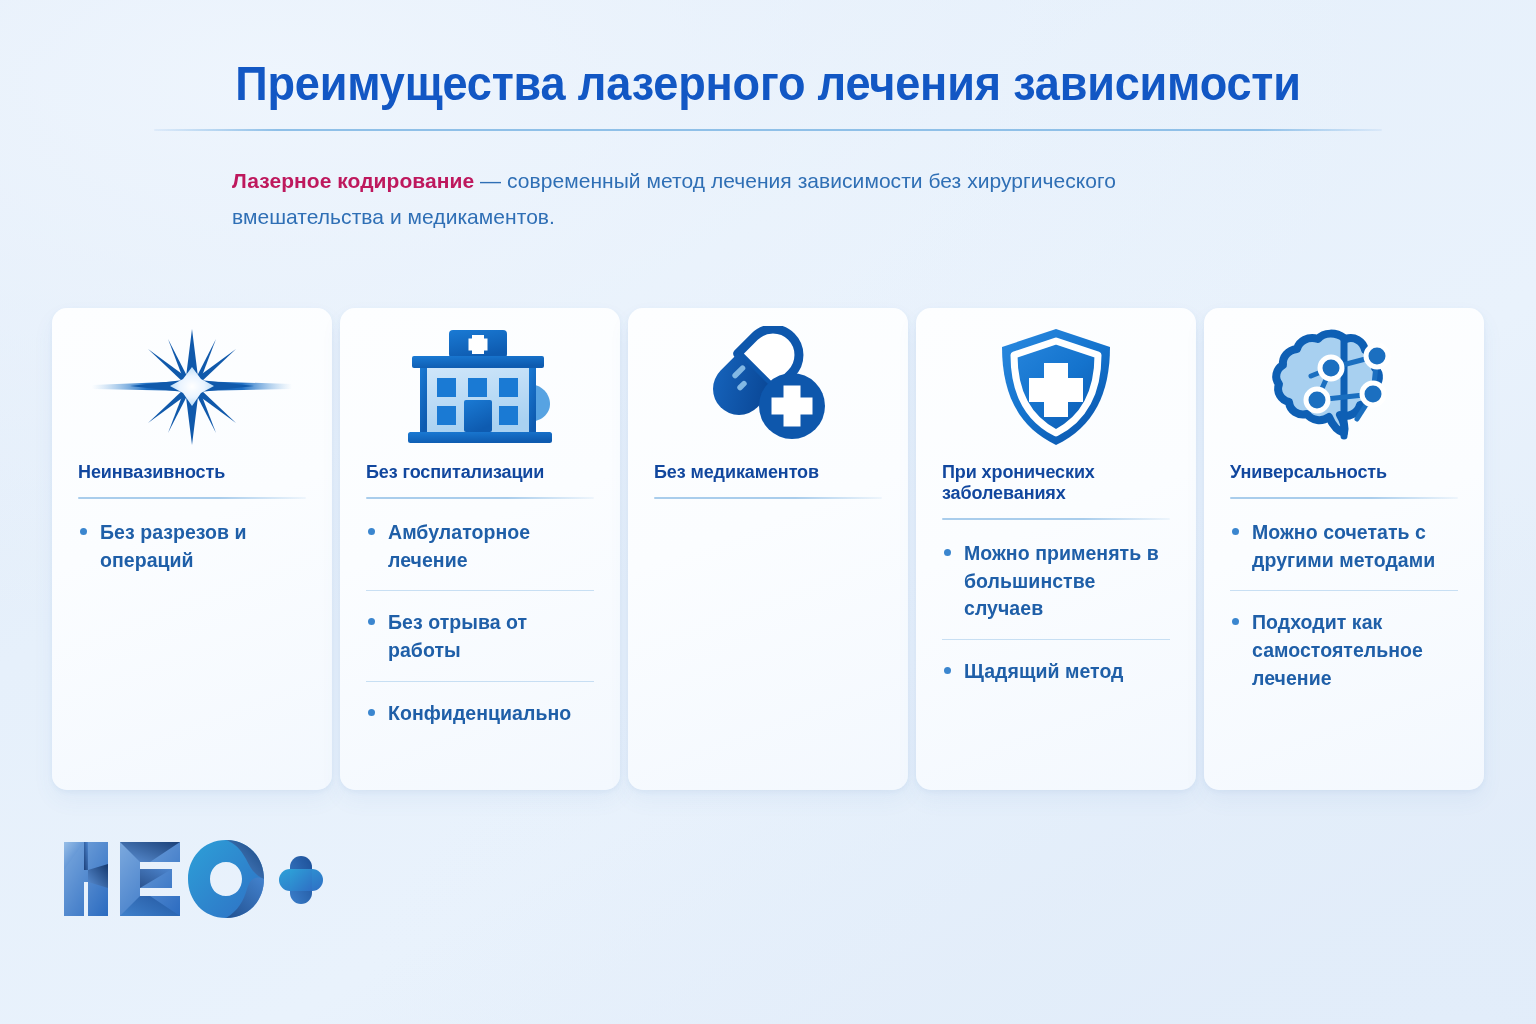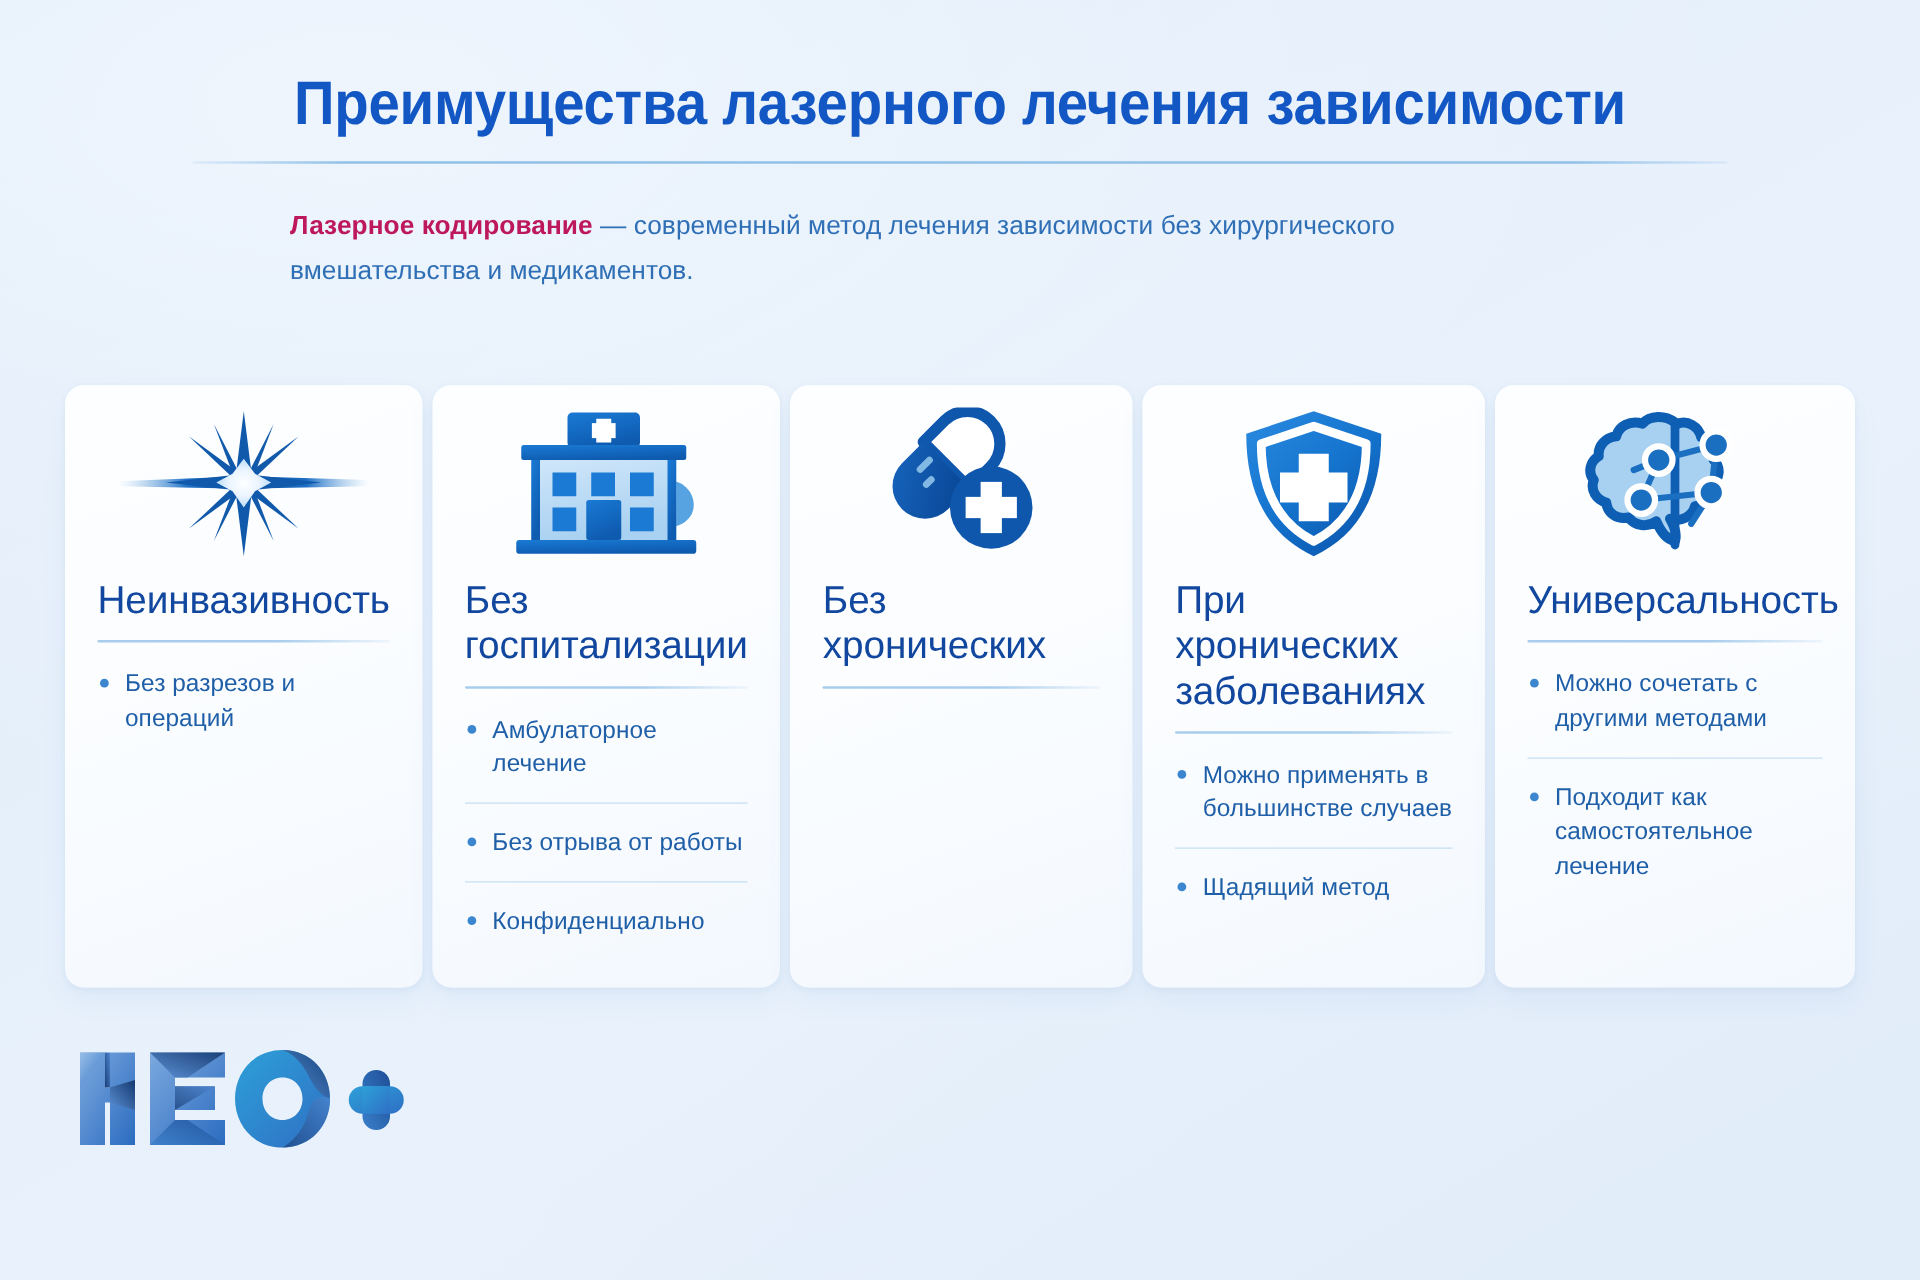--- a/index.html
+++ b/index.html
@@ -91,23 +91,23 @@
     height: 150px;
     display: flex;
     align-items: center;
     justify-content: center;
     padding-top: 4px;
   }
   .icon-wrap svg { display: block; }
 
   .card-title {
     margin: 0;
-    font-size: 31px;
+    font-size: 18px;
     line-height: 1.17;
-    font-weight: 400;
+    font-weight: 700;
     color: #11479e;
     font-family: "Liberation Sans Narrow", "Liberation Sans", "DejaVu Sans Condensed", sans-serif;
     letter-spacing: -0.1px;
   }
   .card-title.center { }
 
   .card-rule {
     height: 2px;
     margin-top: 14px;
     background: linear-gradient(to right, #a9cdec 0%, #a9cdec 62%, rgba(169,205,236,0.15) 100%);
@@ -118,21 +118,21 @@
     list-style: none;
     margin: 0;
     padding: 0;
   }
   .bullet {
     position: relative;
     padding: 18px 0 16px 22px;
     font-size: 19.5px;
     line-height: 1.42;
     color: #1f5fa8;
-    font-weight: 400;
+    font-weight: 700;
     letter-spacing: 0.05px;
   }
   .bullet:first-child { padding-top: 20px; }
   .bullet + .bullet { border-top: 1.5px solid rgba(170,205,235,0.62); }
   .bullet::before {
     content: "";
     position: absolute;
     left: 2px;
     top: 27px;
     width: 7px;
@@ -284,21 +284,21 @@
 
             <rect x="50" y="26" width="16" height="5.5" rx="2.75" fill="#8fc3ea" opacity="0.9"></rect>
             <rect x="45" y="38" width="11" height="5.5" rx="2.75" fill="#8fc3ea" opacity="0.9"></rect>
           </g>
 
           <circle cx="94" cy="80" r="33" fill="#0e57ac"></circle>
           <rect x="85.5" y="59.5" width="17" height="41" fill="#ffffff"></rect>
           <rect x="73.5" y="71.5" width="41" height="17" fill="#ffffff"></rect>
         </svg>
       </div>
-      <h2 class="card-title">Без хронических</h2>
+      <h2 class="card-title">Без медикаментов</h2>
       <div class="card-rule"></div>
     </div>
 
     <div class="card">
       <div class="icon-wrap">
         <svg width="128" height="128" viewBox="0 0 128 128" aria-hidden="true">
           <defs>
             <linearGradient id="shieldG" x1="0" y1="0" x2="0.8" y2="1">
               <stop offset="0" stop-color="#2b8ae0"></stop>
               <stop offset="0.55" stop-color="#1473cd"></stop>

